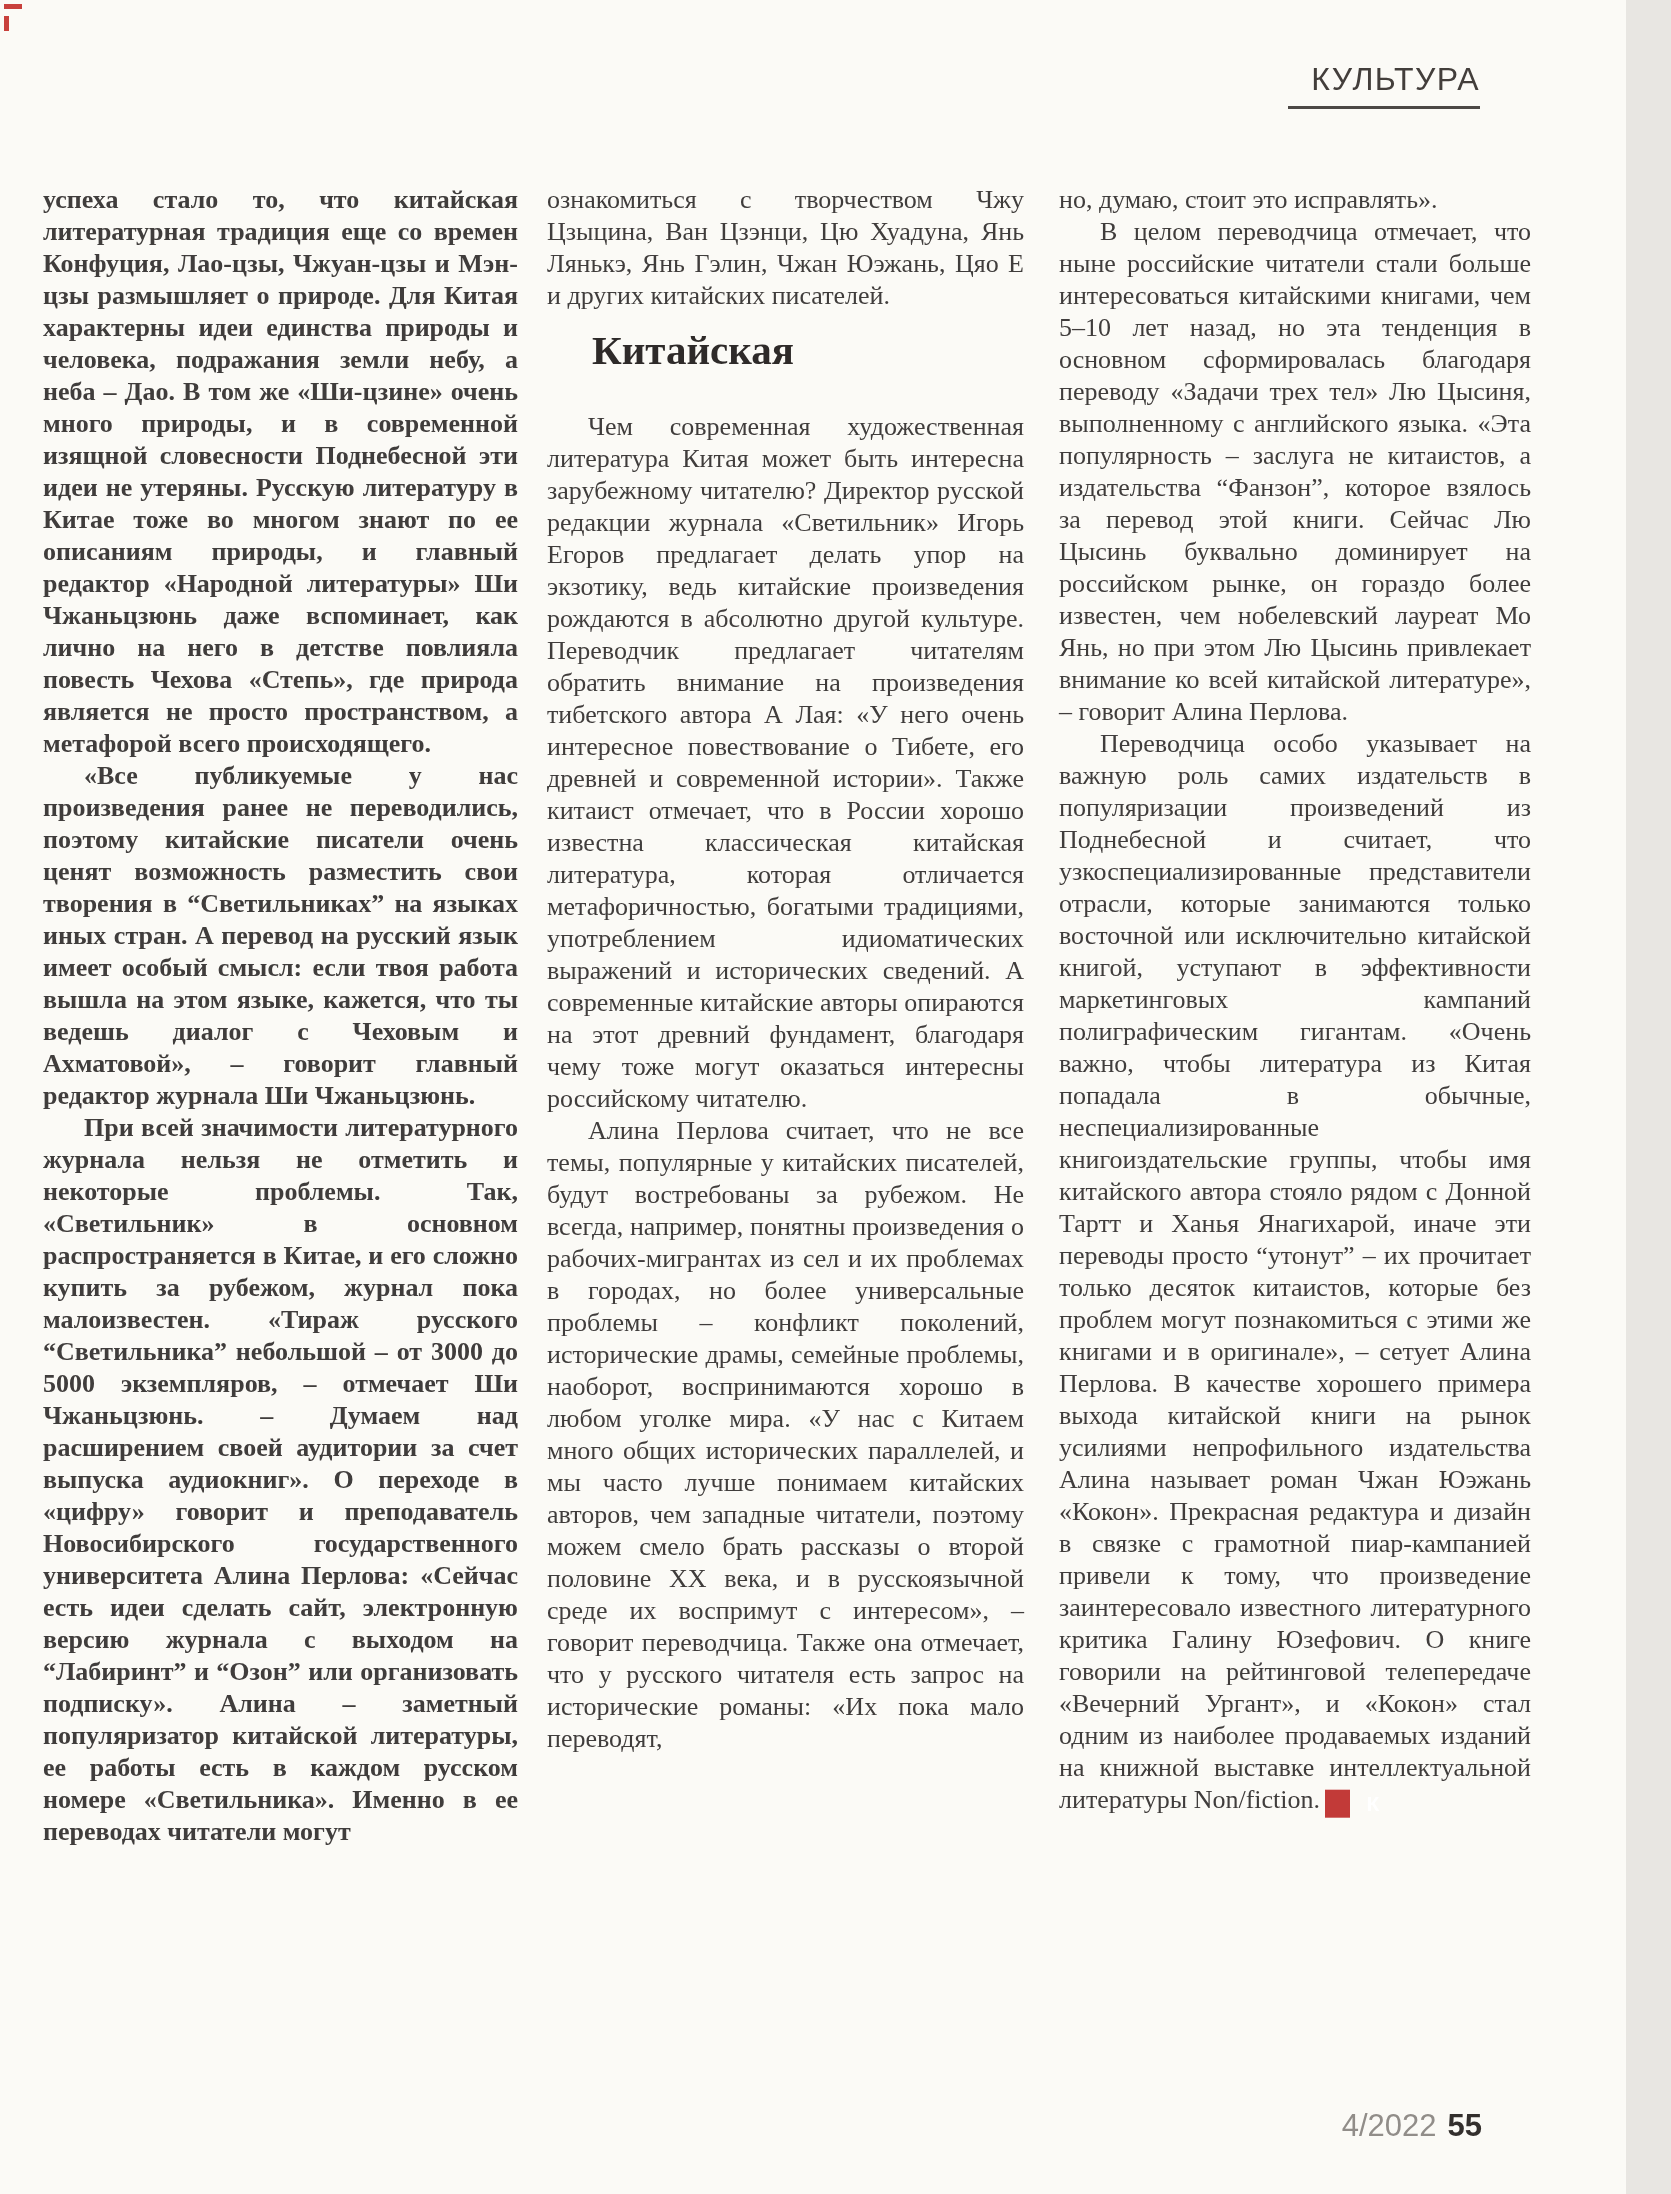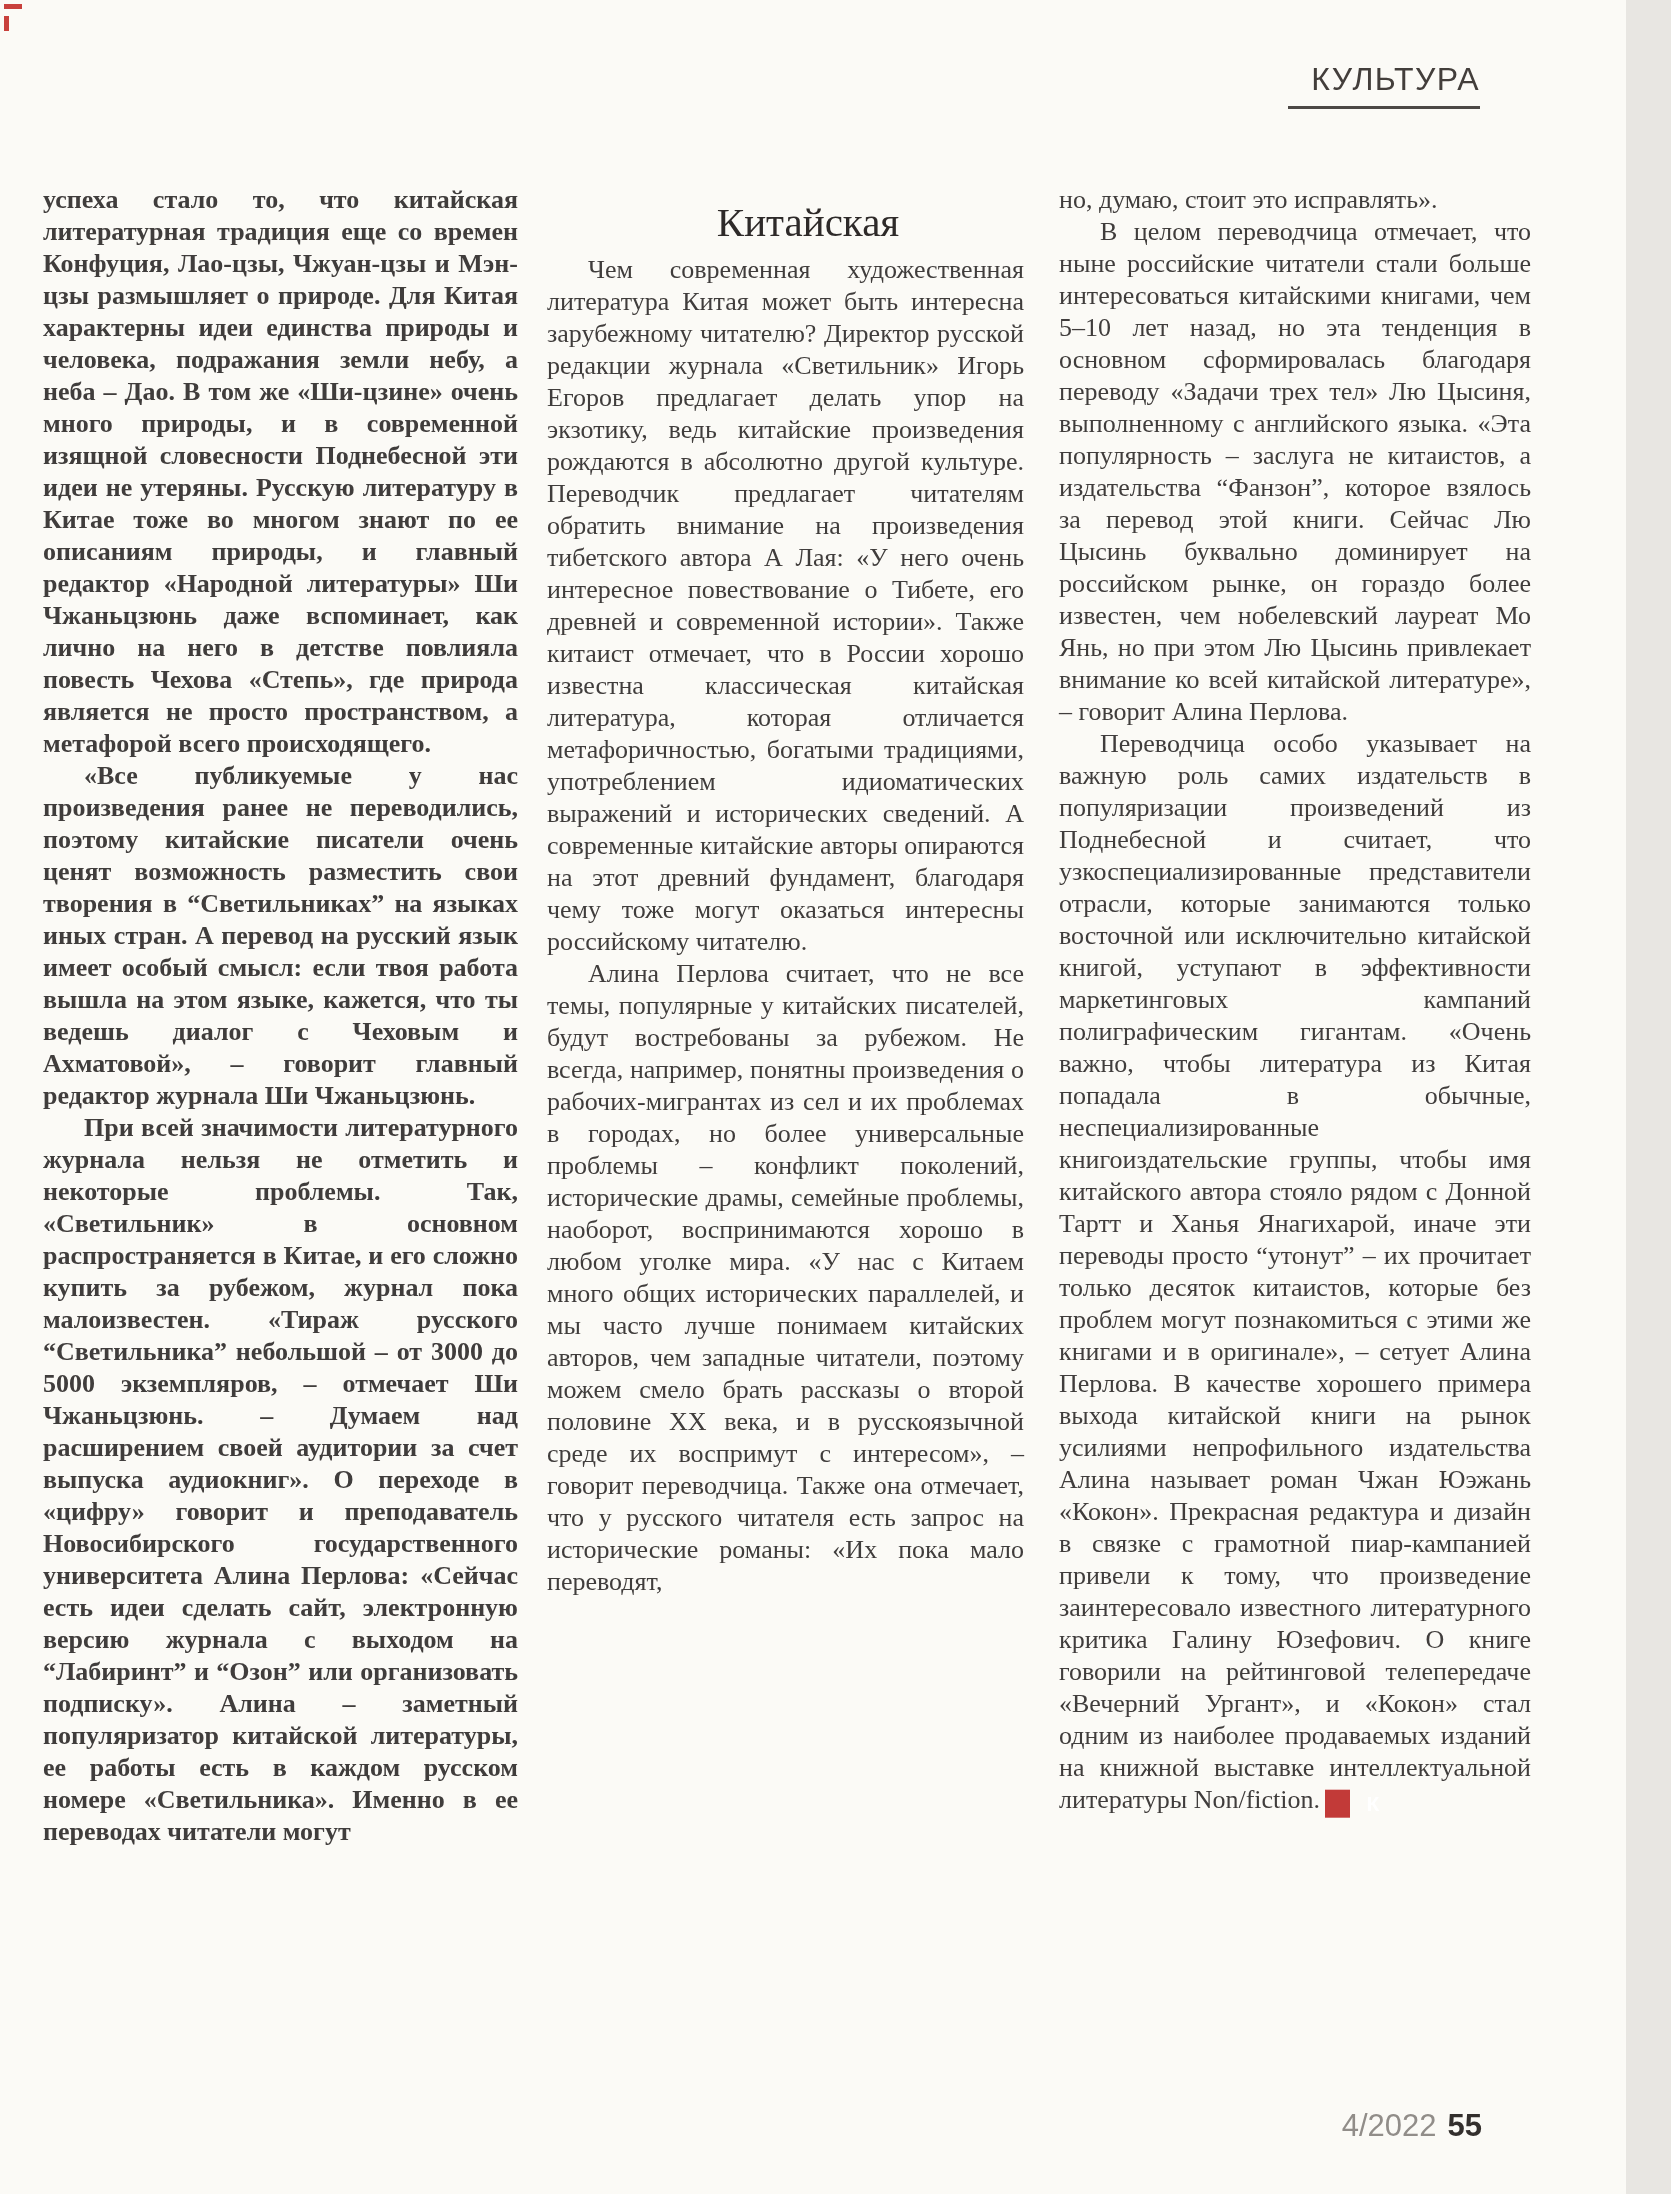--- a/index.html
+++ b/index.html
@@ -54,26 +54,26 @@
   #col1 { left: 43px;  width: 475px; font-weight: bold; }
   #col2 { left: 547px; width: 477px; }
   #col3 { left: 1059px; width: 472px; }
 
   .col p { margin: 0; padding: 0; }
   .col p.indent { text-indent: 41px; }
 
   
   .article-heading {
     margin-top: 19px;
-    margin-bottom: 13px;
+    margin-bottom: 42px;
     font-size: 41px;
     line-height: 38px;
-    font-weight: 400;
+    font-weight: 700;
     color: #2e2a29;
-    text-align: center;
+    text-align: left;
   }
   .article-heading .h-line { display: block; }
   .article-heading .h-line.first { padding-left: 45px; }
 
   
   .end-mark {
     display: inline-block;
     vertical-align: baseline;
     margin-left: 5.4px;
     width: 24.5px;
@@ -113,20 +113,21 @@
   <div id="section-label">КУЛЬТУРА</div>
   <div id="section-underline"></div>
 
   <div id="col1" class="col">
     <p>успеха стало то, что китайская литературная традиция еще со времен Конфуция, Лао-цзы, Чжуан-цзы и Мэн-цзы размышляет о природе. Для Китая характерны идеи единства природы и человека, подражания земли небу, а неба – Дао. В том же «Ши-цзине» очень много природы, и в современной изящной словесности Поднебесной эти идеи не утеряны. Русскую литературу в Китае тоже во многом знают по ее описаниям природы, и главный редактор «Народной литературы» Ши Чжаньцзюнь даже вспоминает, как лично на него в детстве повлияла повесть Чехова «Степь», где природа является не просто пространством, а метафорой всего происходящего.</p>
     <p class="indent">«Все публикуемые у нас произведения ранее не переводились, поэтому китайские писатели очень ценят возможность разместить свои творения в “Светильниках” на языках иных стран. А перевод на русский язык имеет особый смысл: если твоя работа вышла на этом языке, кажется, что ты ведешь диалог с Чеховым и Ахматовой», – говорит главный редактор журнала Ши Чжаньцзюнь.</p>
     <p class="indent">При всей значимости литературного журнала нельзя не отметить и некоторые проблемы. Так, «Светильник» в основном распространяется в Китае, и его сложно купить за рубежом, журнал пока малоизвестен. «Тираж русского “Светильника” небольшой – от 3000 до 5000 экземпляров, – отмечает Ши Чжаньцзюнь. – Думаем над расширением своей аудитории за счет выпуска аудиокниг». О переходе в «цифру» говорит и преподаватель Новосибирского государственного университета Алина Перлова: «Сейчас есть идеи сделать сайт, электронную версию журнала с выходом на “Лабиринт” и “Озон” или организовать подписку». Алина – заметный популяризатор китайской литературы, ее работы есть в каждом русском номере «Светильника». Именно в ее переводах читатели могут</p>
   </div>
 
   <div id="col2" class="col">
+    <p>ознакомиться с творчеством Чжу Цзыцина, Ван Цзэнци, Цю Хуадуна, Янь Лянькэ, Янь Гэлин, Чжан Юэжань, Цяо Е и других китайских писателей.</p>
     <h2 class="article-heading">
       <span class="h-line first">Китайская</span>
     </h2>
     <p class="indent">Чем современная художественная литература Китая может быть интересна зарубежному читателю? Директор русской редакции журнала «Светильник» Игорь Егоров предлагает делать упор на экзотику, ведь китайские произведения рождаются в абсолютно другой культуре. Переводчик предлагает читателям обратить внимание на произведения тибетского автора А Лая: «У него очень интересное повествование о Тибете, его древней и современной истории». Также китаист отмечает, что в России хорошо известна классическая китайская литература, которая отличается метафоричностью, богатыми традициями, употреблением идиоматических выражений и исторических сведений. А современные китайские авторы опираются на этот древний фундамент, благодаря чему тоже могут оказаться интересны российскому читателю.</p>
     <p class="indent">Алина Перлова считает, что не все темы, популярные у китайских писателей, будут востребованы за рубежом. Не всегда, например, понятны произведения о рабочих-мигрантах из сел и их проблемах в городах, но более универсальные проблемы – конфликт поколений, исторические драмы, семейные проблемы, наоборот, воспринимаются хорошо в любом уголке мира. «У нас с Китаем много общих исторических параллелей, и мы часто лучше понимаем китайских авторов, чем западные читатели, поэтому можем смело брать рассказы о второй половине XX века, и в русскоязычной среде их воспримут с интересом», – говорит переводчица. Также она отмечает, что у русского читателя есть запрос на исторические романы: «Их пока мало переводят,</p>
   </div>
 
   <div id="col3" class="col">
     <p>но, думаю, стоит это исправлять».</p>
     <p class="indent">В целом переводчица отмечает, что ныне российские читатели стали больше интересоваться китайскими книгами, чем 5–10 лет назад, но эта тенденция в основном сформировалась благодаря переводу «Задачи трех тел» Лю Цысиня, выполненному с английского языка. «Эта популярность – заслуга не китаистов, а издательства “Фанзон”, которое взялось за перевод этой книги. Сейчас Лю Цысинь буквально доминирует на российском рынке, он гораздо более известен, чем нобелевский лауреат Мо Янь, но при этом Лю Цысинь привлекает внимание ко всей китайской литературе», – говорит Алина Перлова.</p>

